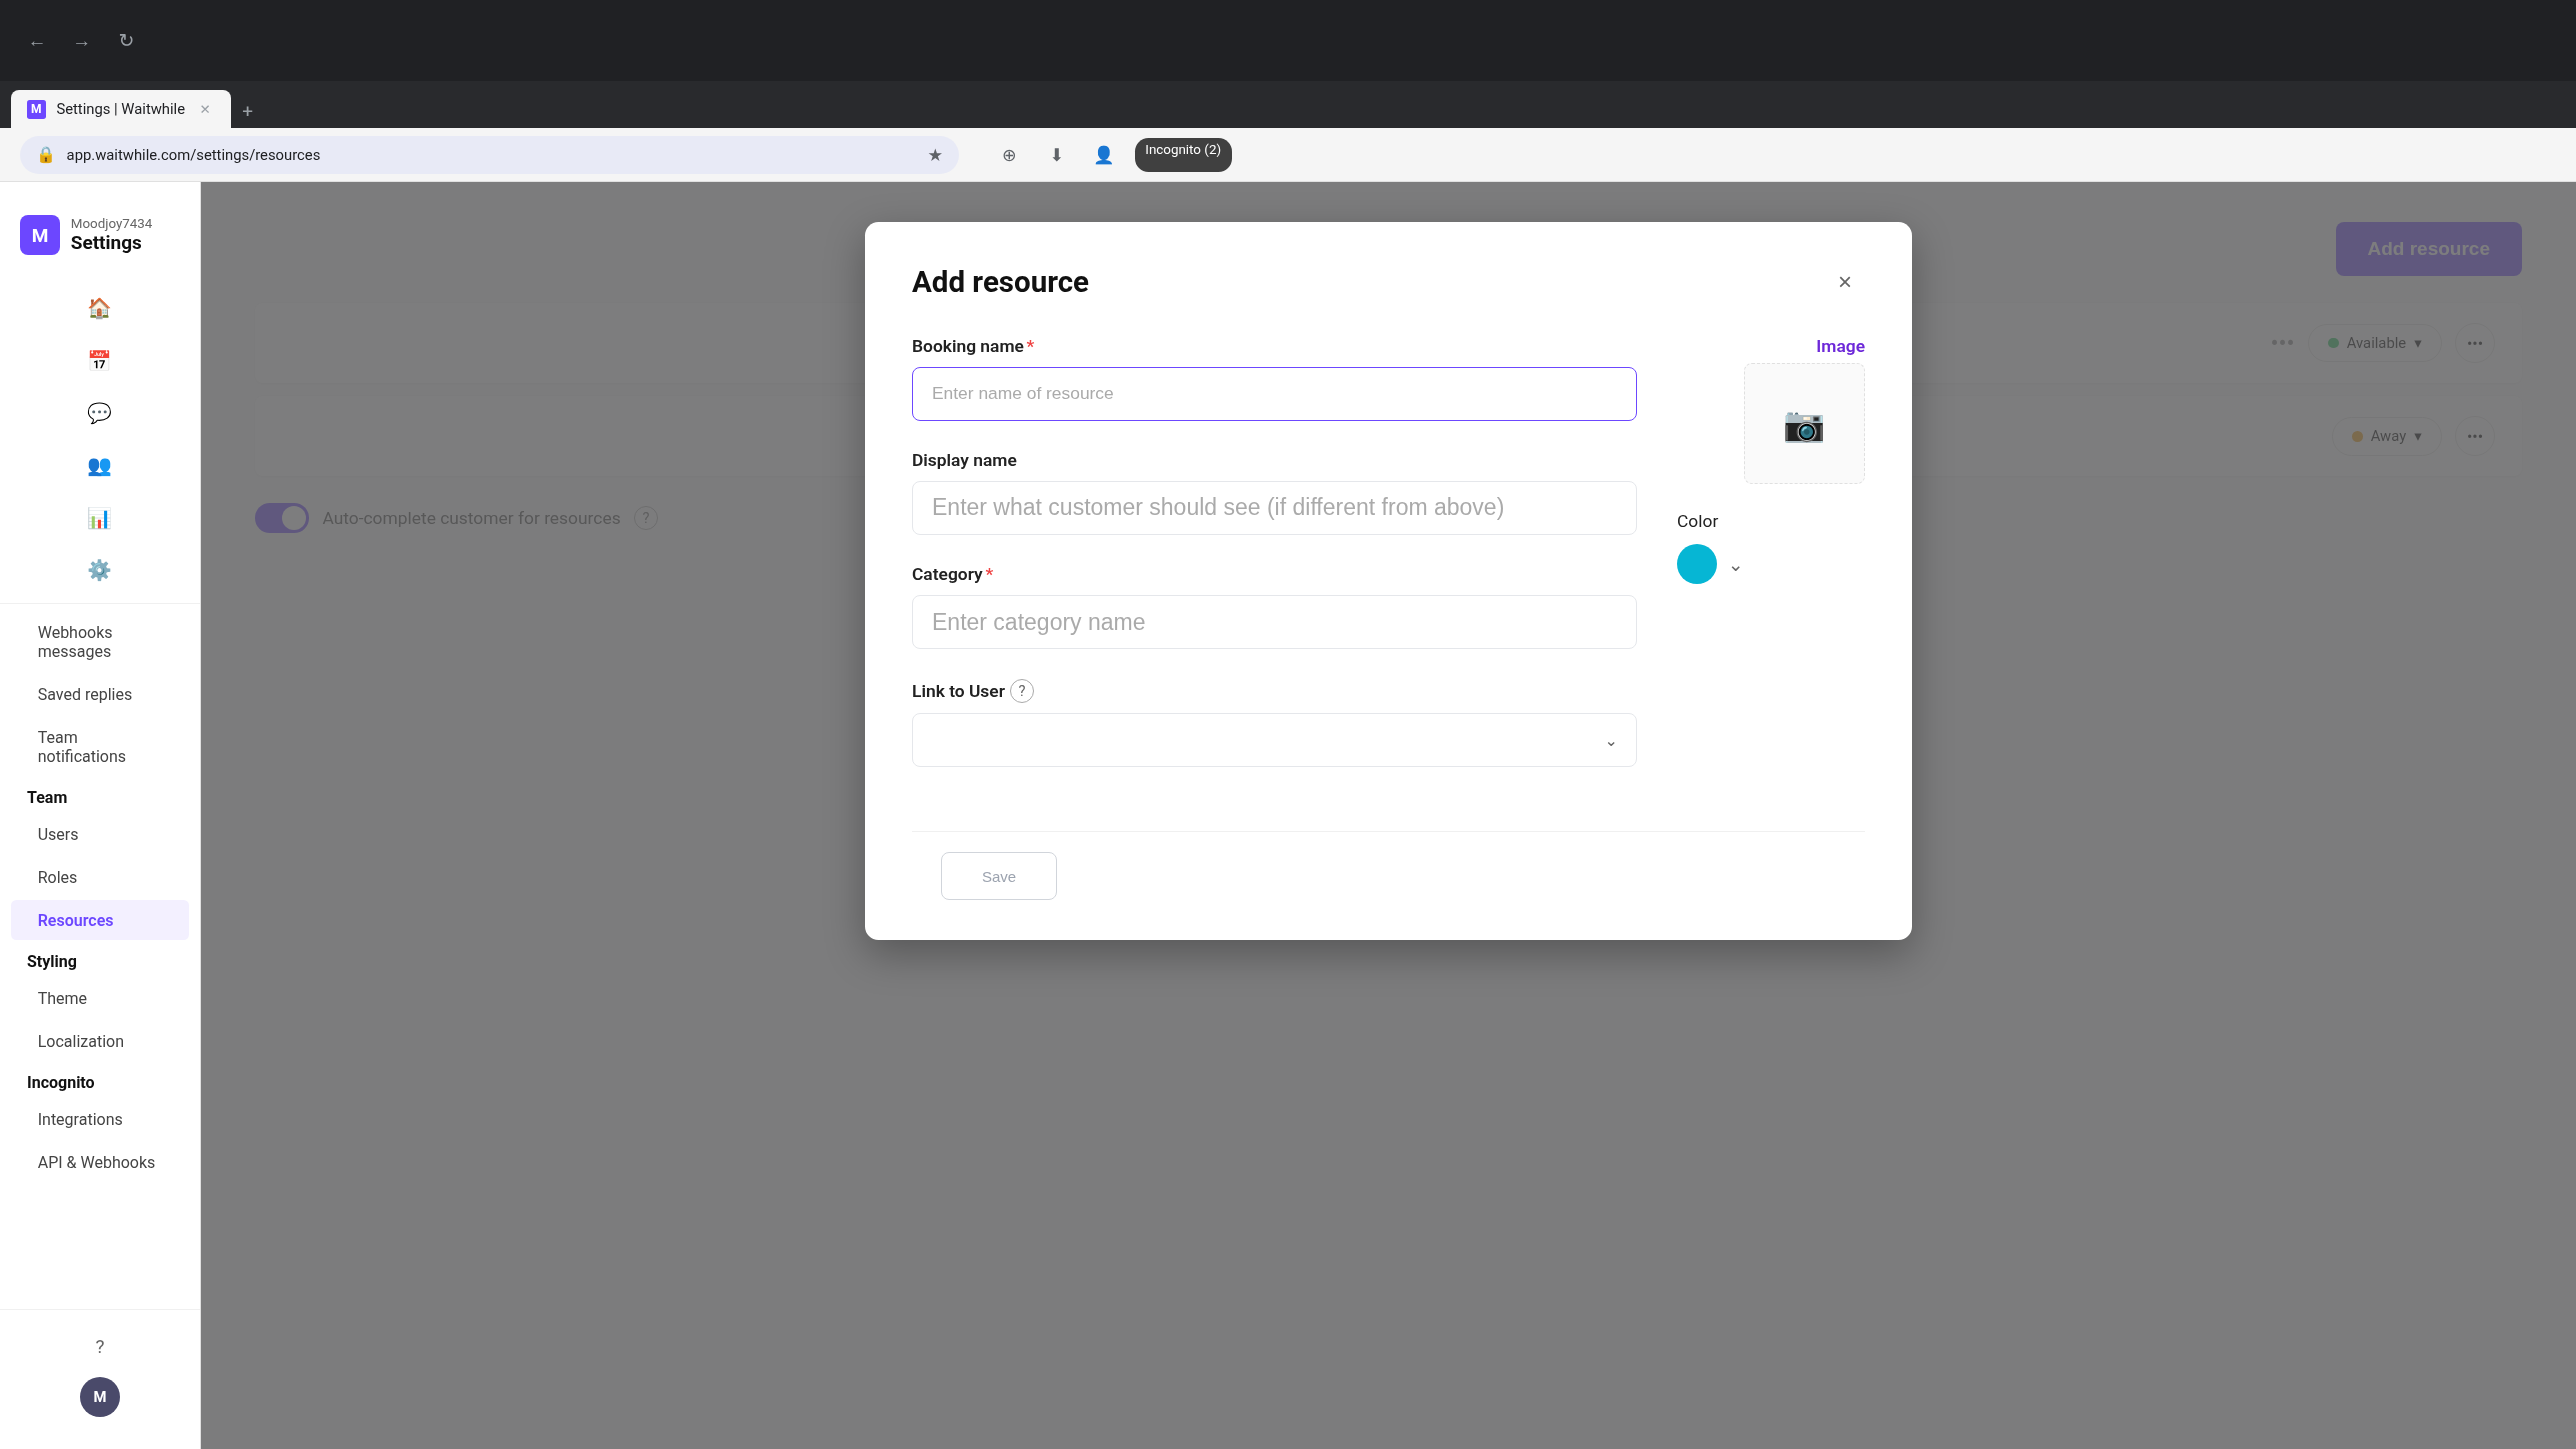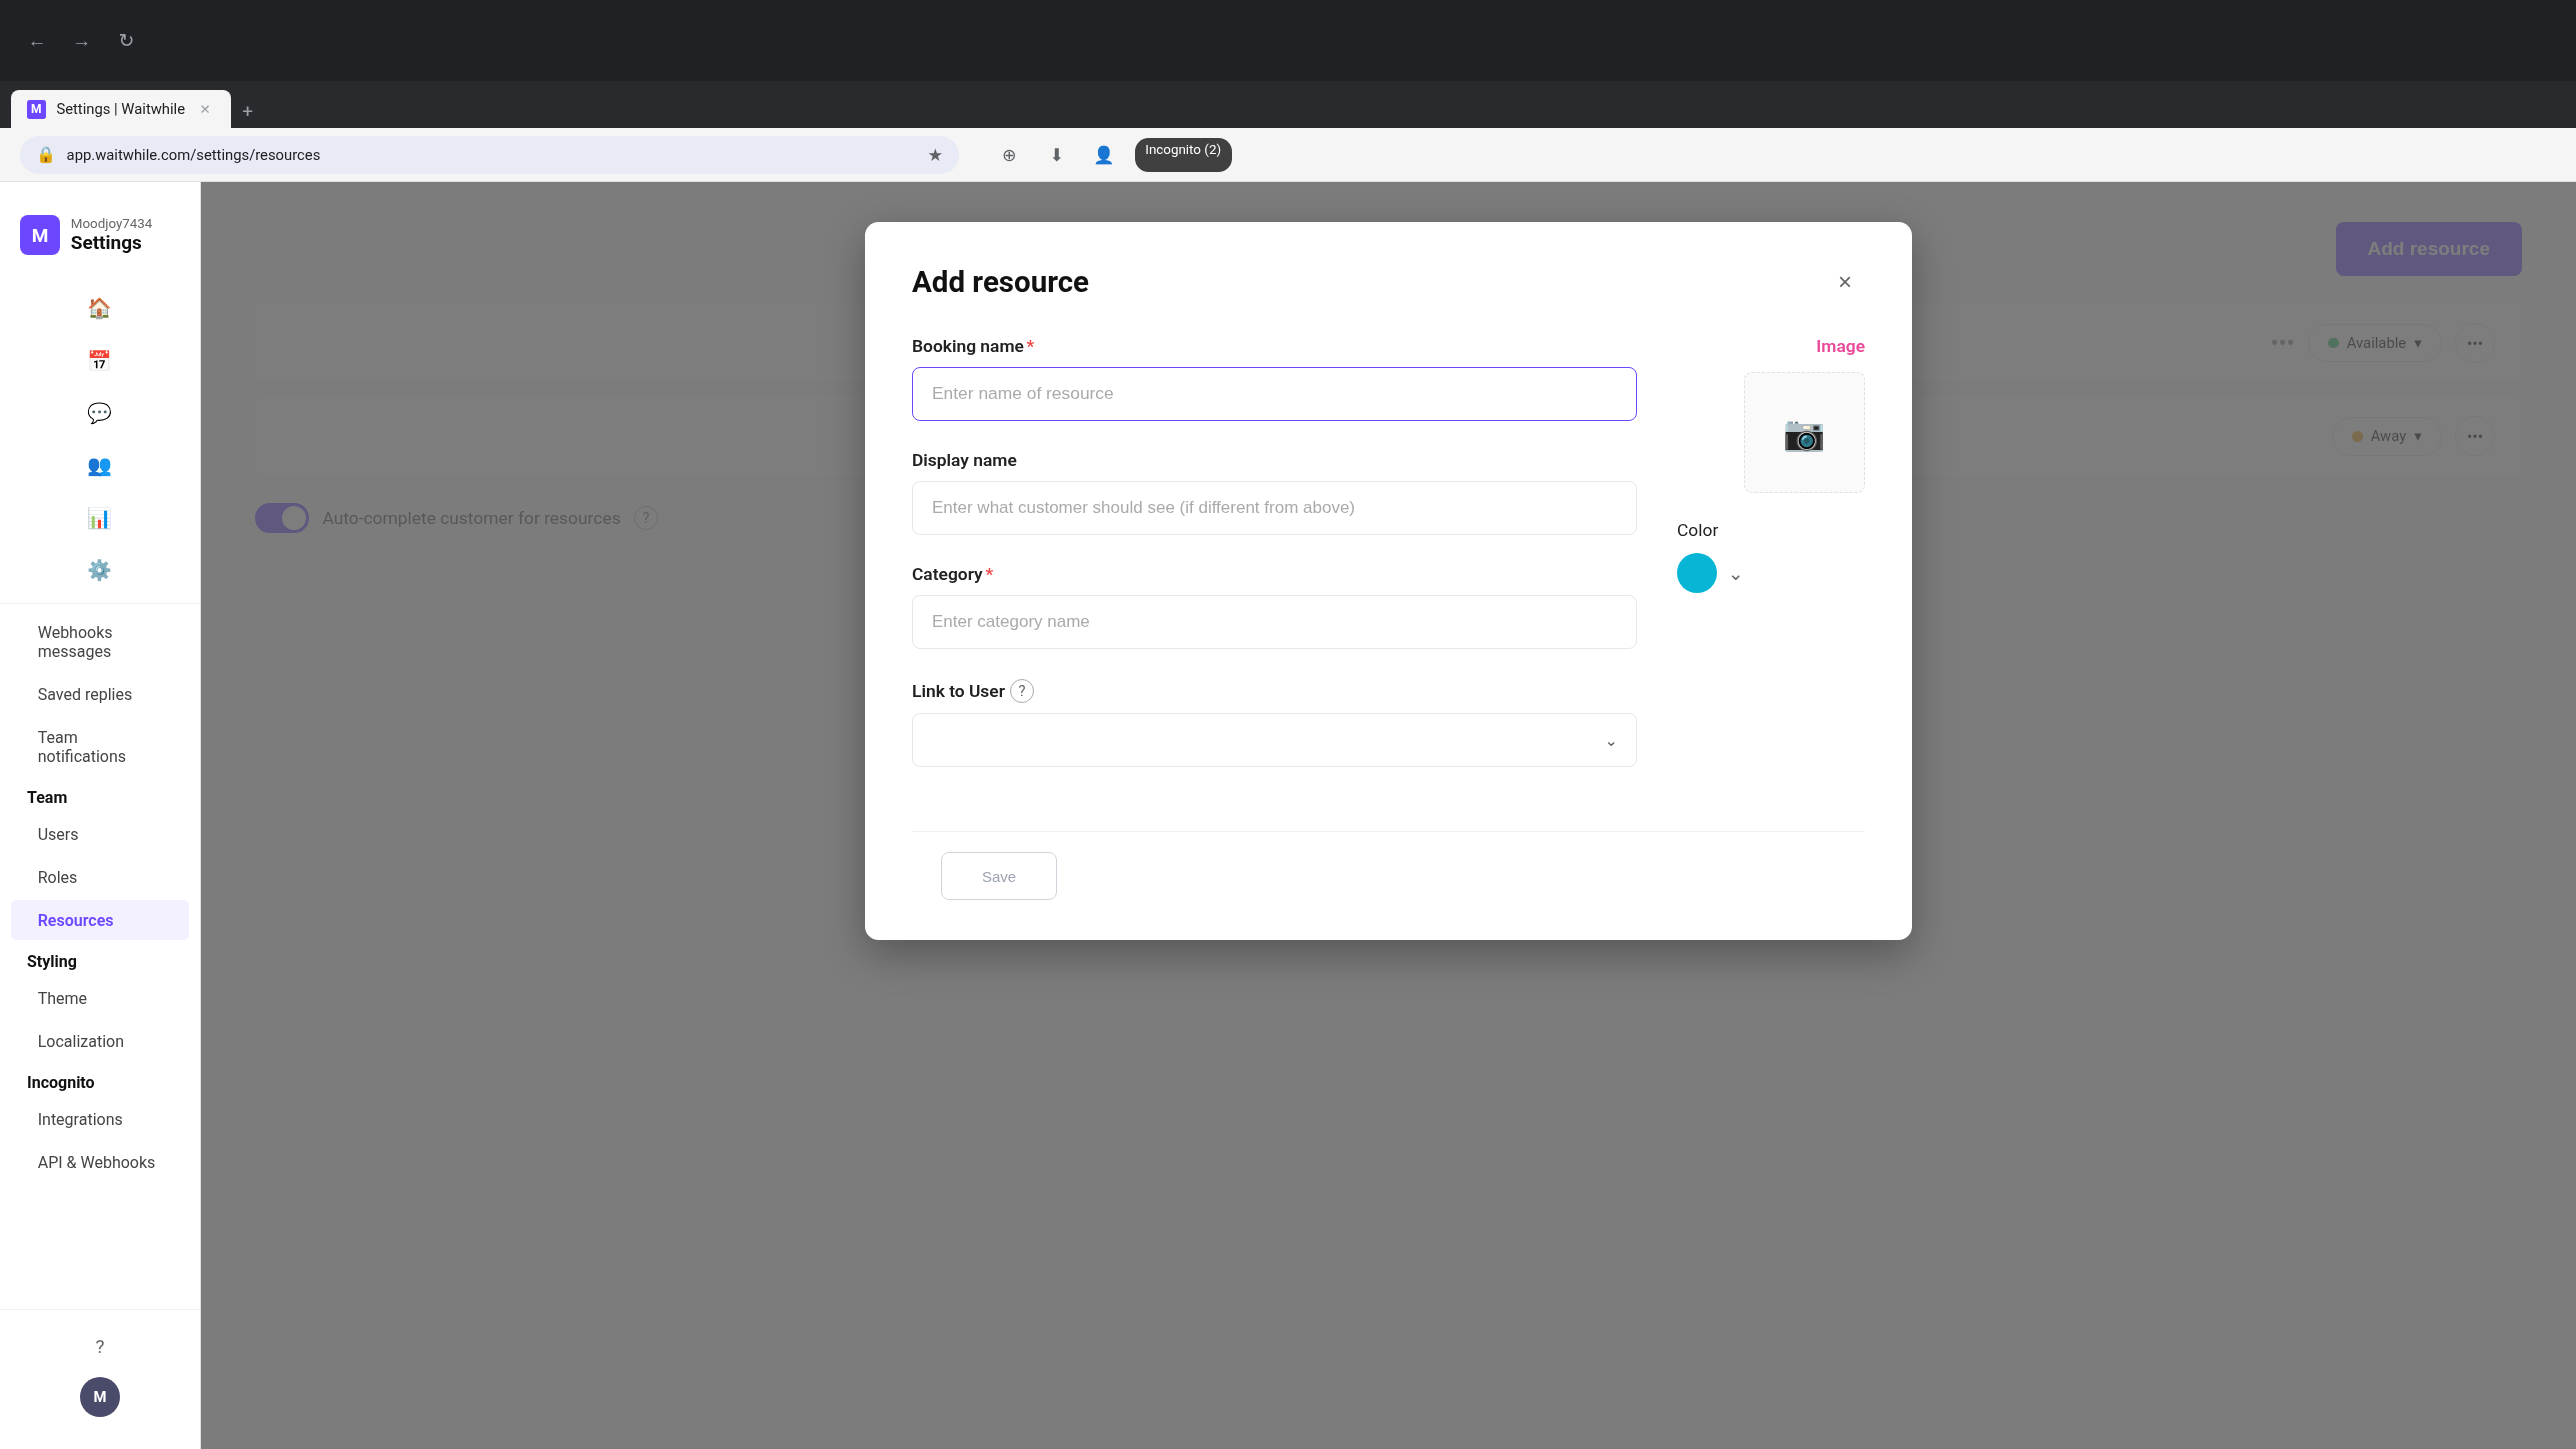--- a/index.html
+++ b/index.html
@@ -440,21 +440,21 @@
       color: #222;
       outline: none;
     }
     .form-input::placeholder { color: #aaa; }
     .form-input-plain {
       width: 100%;
       height: 54px;
       border: 1.3px solid #e5e7eb;
       border-radius: 8px;
       padding: 0 19px;
-      font-size: 17px;
+      font-size: 23px;
       color: #222;
       outline: none;
       background: transparent;
     }
     .form-input-plain::placeholder { color: #aaa; }
     .form-select {
       width: 100%;
       height: 54px;
       border: 1.3px solid #e5e7eb;
       border-radius: 8px;
@@ -495,22 +495,22 @@
       color: #666;
       font-size: 14.8px;
       cursor: pointer;
     }
     .image-section {
       text-align: right;
     }
     .image-label {
       font-size: 17.4px;
       font-weight: 600;
-      color: #ec4899;
-      margin-bottom: 16px;
+      color: #6d28d9;
+      margin-bottom: 7px;
       display: block;
     }
     .image-upload-box {
       width: 121px;
       height: 121px;
       border: 1.3px dashed #e0e0e0;
       border-radius: 8px;
       display: flex;
       align-items: center;
       justify-content: center;

